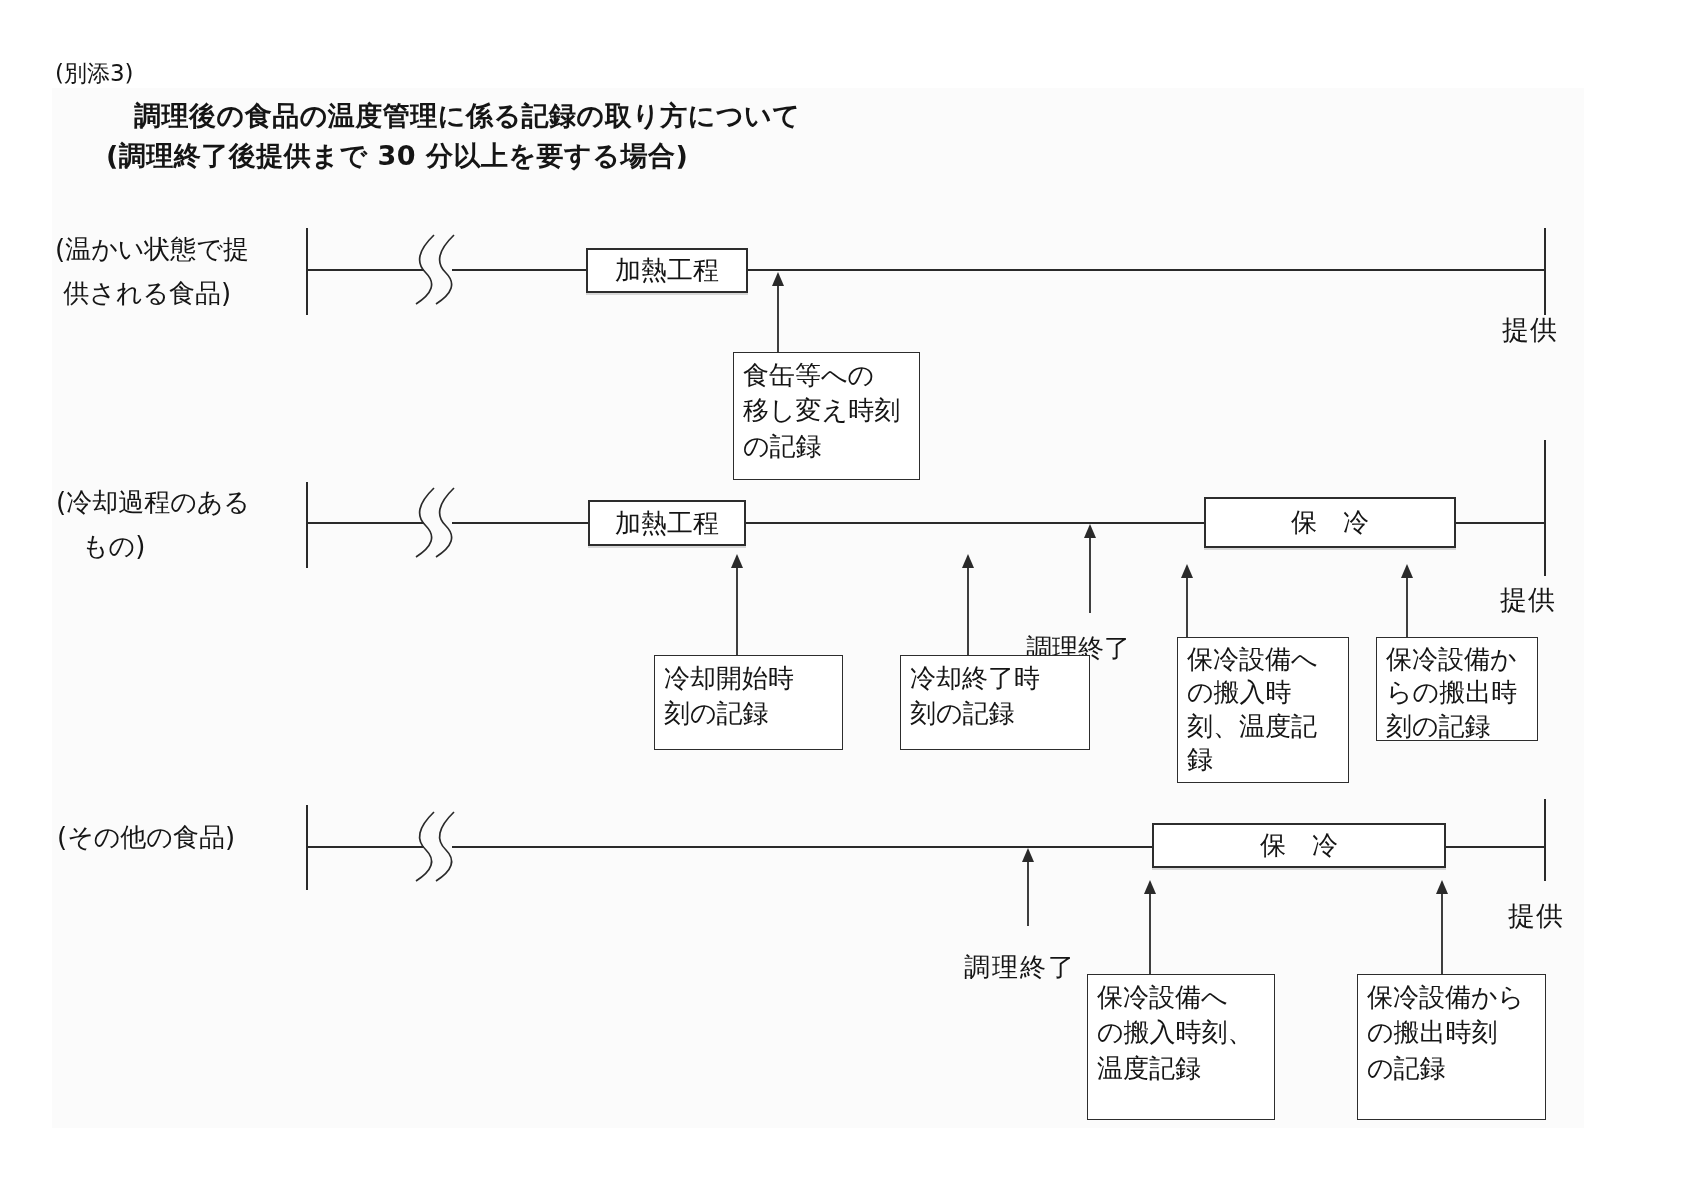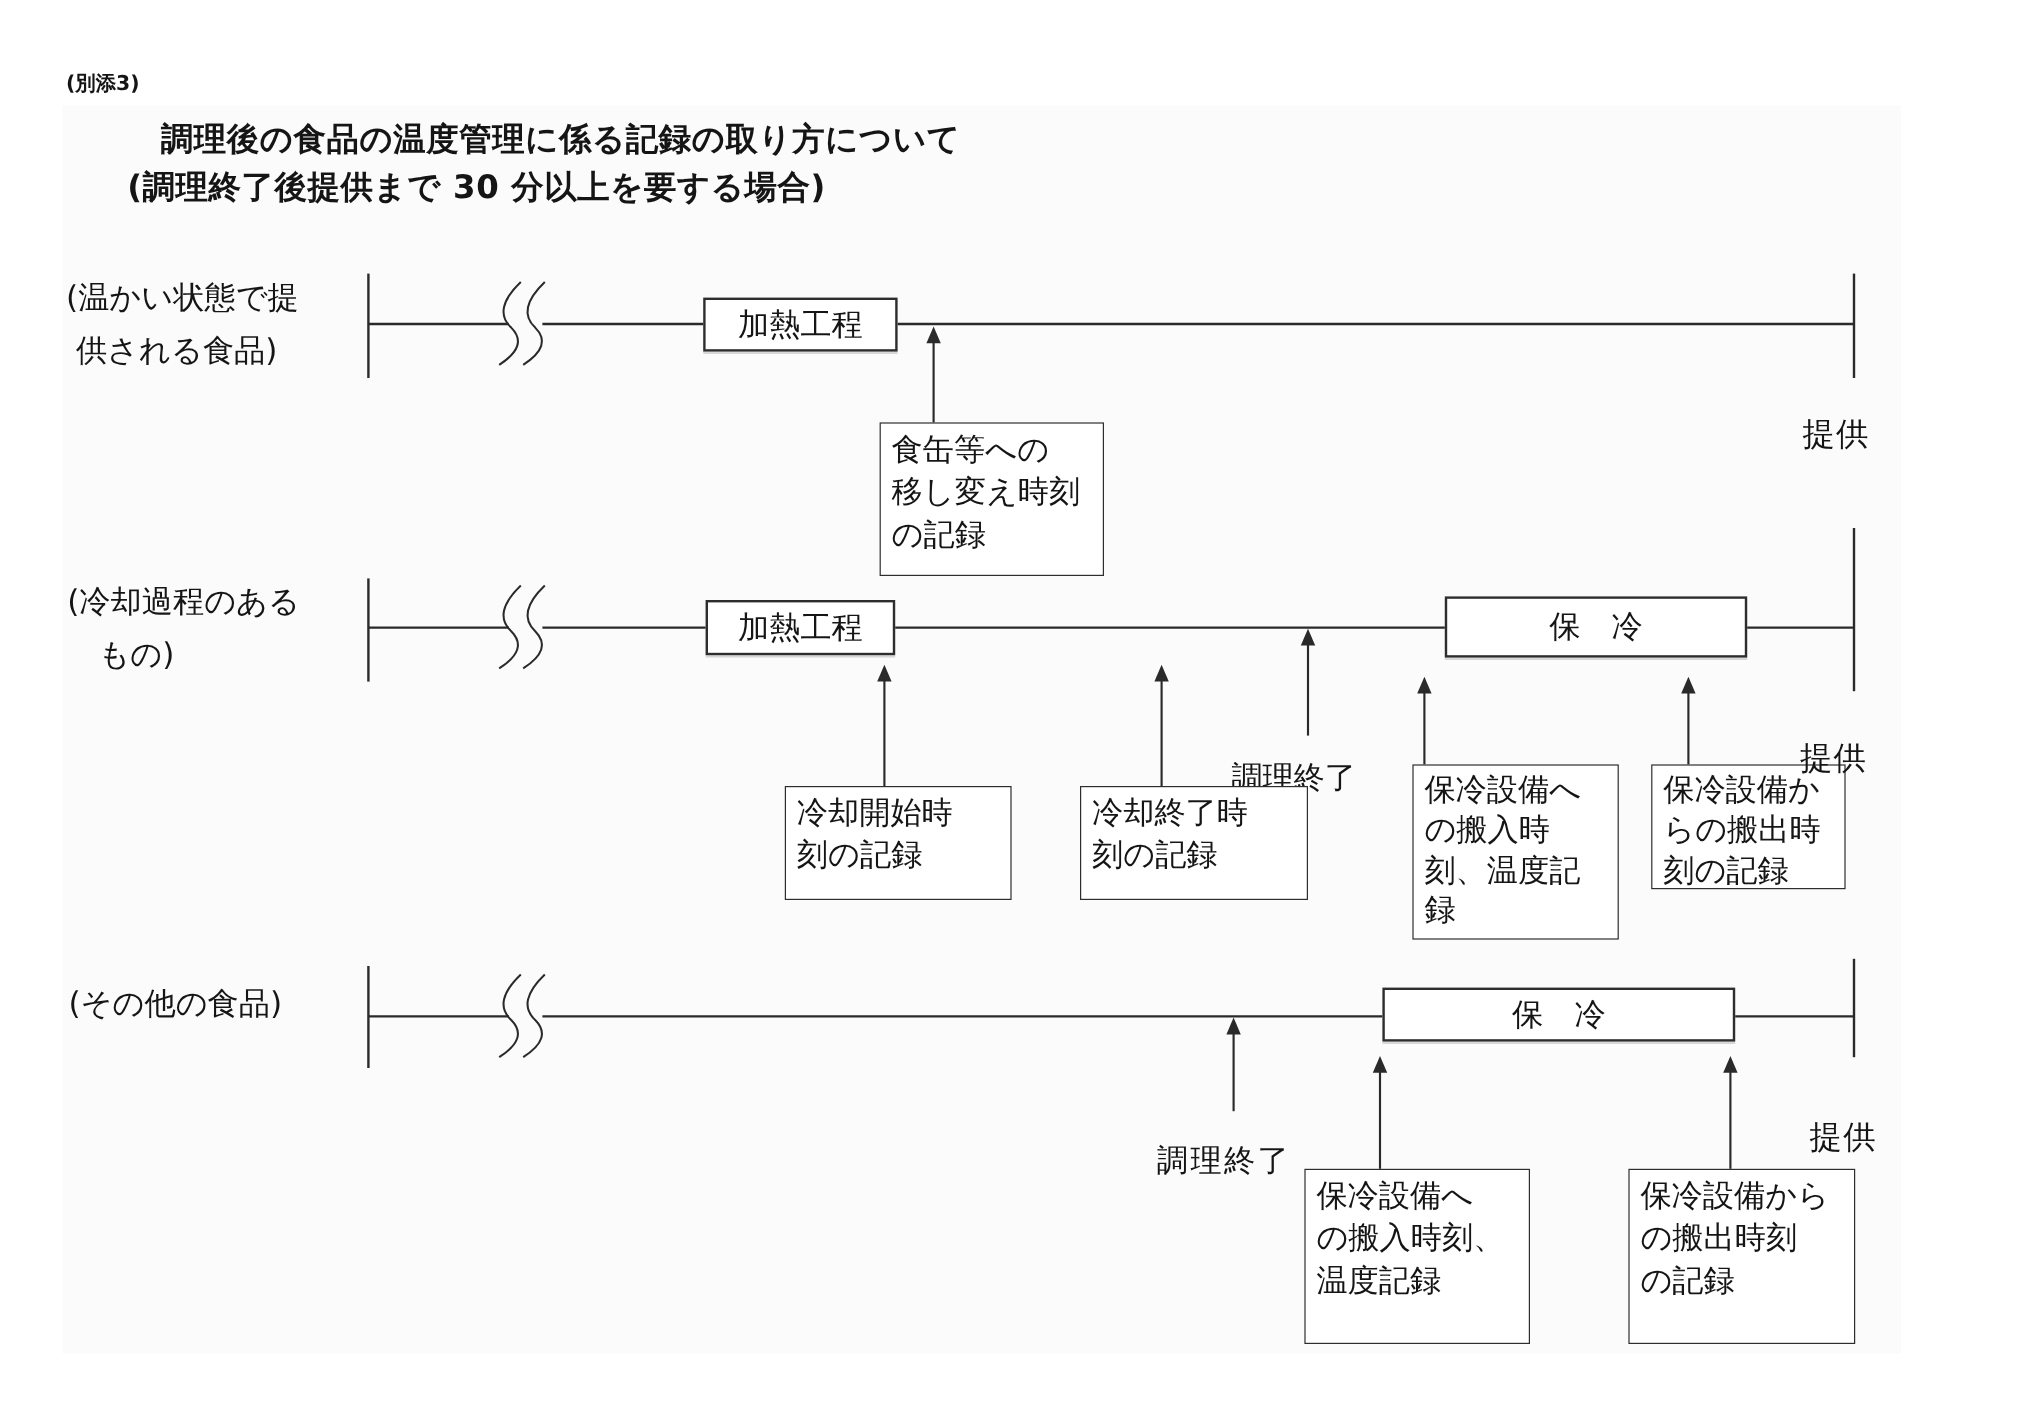--- a/index.html
+++ b/index.html
@@ -14,21 +14,21 @@
     height:1187px;
     background:#ffffff;
     overflow:hidden;
   }
   .scan-panel{
     position:absolute;
     left:52px;top:88px;width:1532px;height:1040px;
     background:#fbfbfb;
   }
   .abs{position:absolute;}
-  .doc-tag{font-size:17px;font-weight:bold;}
+  .doc-tag{font-size:23px;}
   .title{font-size:27px;font-weight:600;letter-spacing:.5px;padding-left:28px;}
   .subtitle{font-size:27px;font-weight:600;letter-spacing:.5px;}
   .row-label{font-size:26px;line-height:1.68;white-space:pre-wrap;}
   .procbox{
     border:2px solid #2d2d2d;
     background:#ffffff;
     display:flex;align-items:center;justify-content:center;
     font-size:26px;
     box-shadow:0 2px 0 rgba(0,0,0,.14);
     box-sizing:border-box;
@@ -38,21 +38,21 @@
     background:#ffffff;
     font-size:26px;
     line-height:1.36;
     padding:5px 9px;
     white-space:pre-wrap;
     box-sizing:border-box;
     overflow:hidden;
   }
   .callout.tight{line-height:1.28;}
   .float-label{font-size:26px;margin-top:16px;}
-  .end-label{font-size:27px;letter-spacing:1px;margin-top:32px;}
+  .end-label{font-size:27px;letter-spacing:1px;}
   svg{position:absolute;left:0;top:0;}
 </style>
 </head>
 <body>
 
 <div id="canvas">
 
   <div class="scan-panel"></div>
 
   <svg width="1695" height="1187" viewBox="0 0 1695 1187">

